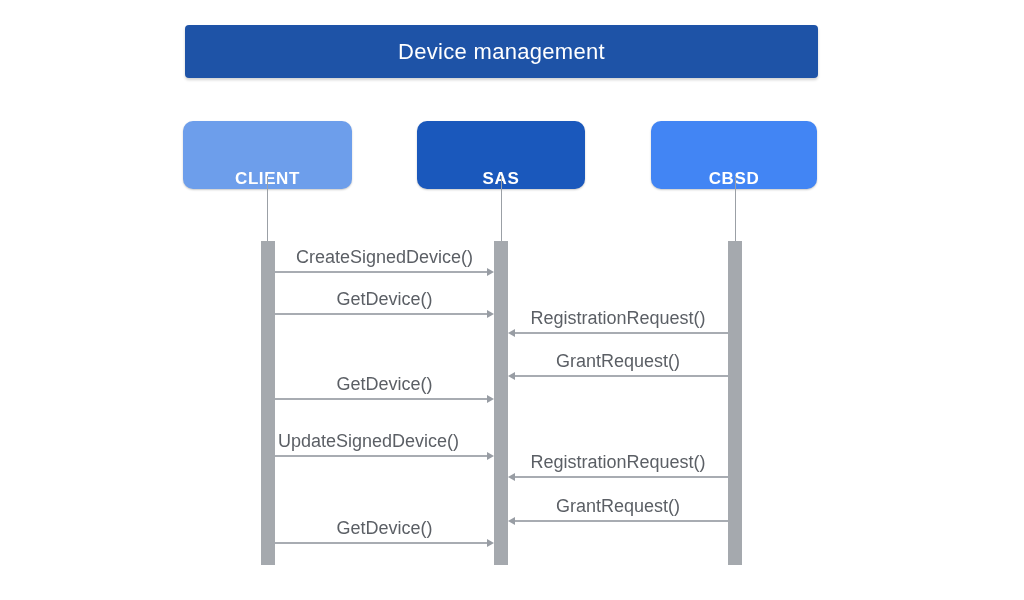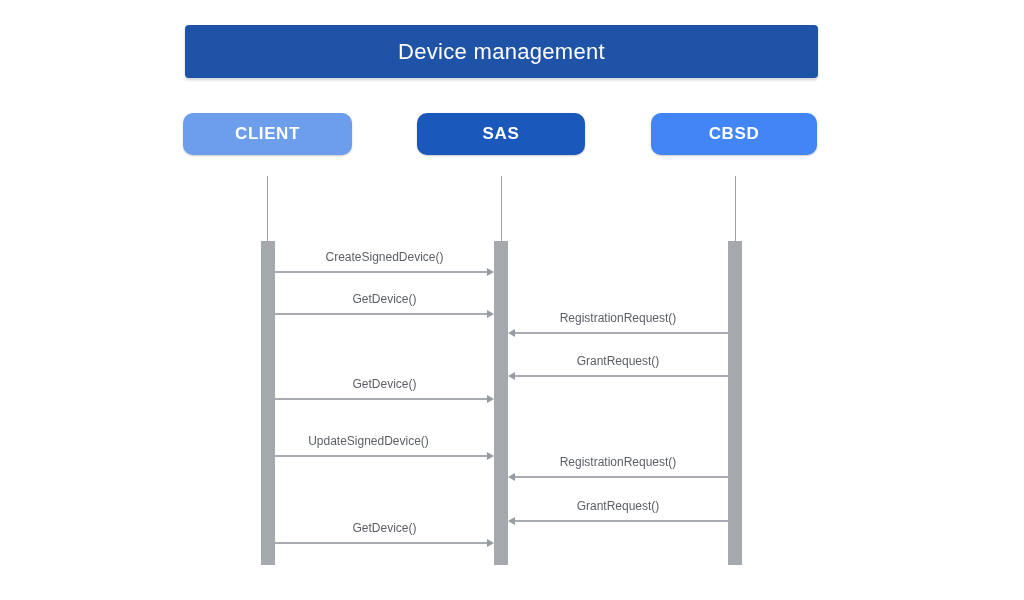--- a/index.html
+++ b/index.html
@@ -30,23 +30,23 @@
     border-radius: 4px;
     display: flex; align-items: center; justify-content: center;
     color: #ffffff;
     font-size: 22px;
     letter-spacing: 0.3px;
     box-shadow: 0 2px 3px rgba(0,0,0,0.18);
   }
 
   .actor-box {
     position: absolute;
-    top: 113px; height: 42px;
+    top: 121px; height: 68px;
     border-radius: 10px;
-    display: flex; align-items: center; justify-content: center;
+    display: flex; align-items: flex-end; justify-content: center;
     color: #ffffff;
     font-size: 17px;
     font-weight: bold;
     letter-spacing: 0.6px;
     box-shadow: 0 1px 2px rgba(0,0,0,0.22);
   }
   .actor-client { left: 183px; width: 169px; background: var(--client-bg); }
   .actor-sas    { left: 417px; width: 168px; background: var(--sas-bg); }
   .actor-cbsd   { left: 651px; width: 166px; background: var(--cbsd-bg); }
 
@@ -65,21 +65,21 @@
     background: var(--activation-bar);
   }
   .bar-client { left: 261px; }
   .bar-sas    { left: 494px; }
   .bar-cbsd   { left: 728px; }
 
   .message { position: absolute; }
   .message-label {
     position: absolute;
     text-align: center;
-    font-size: 12px;
+    font-size: 18px;
     color: var(--message-text);
     white-space: nowrap;
     height: 17px; line-height: 17px;
   }
   .message-line {
     position: absolute;
     height: 1.5px;
     background: var(--arrow);
   }
   .arrowhead {

